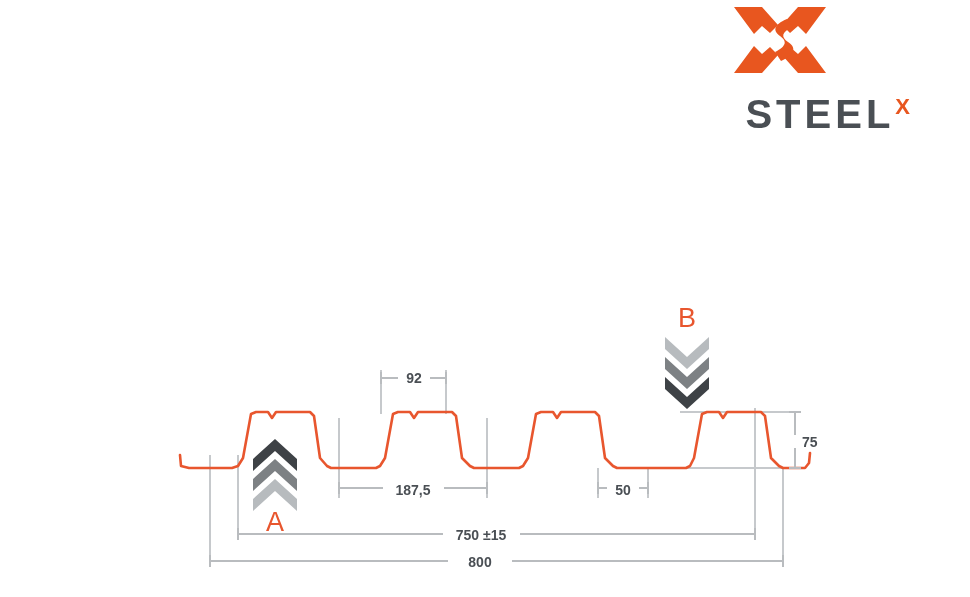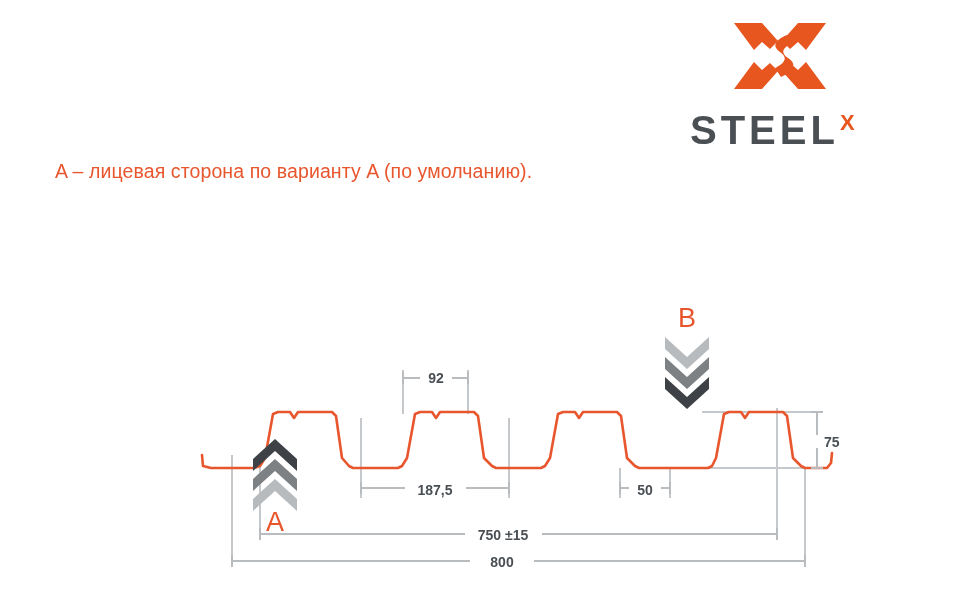--- a/index.html
+++ b/index.html
@@ -16,23 +16,24 @@
     width: 970px;
     height: 597px;
     background: #ffffff;
     overflow: hidden;
   }
 
   
   #logo-block {
     position: absolute;
     left: 690px;
-    top: 17px;
+    top: 1px;
     width: 220px;
     height: 120px;
+    text-align: right;
   }
   #logo-mark {
     position: absolute;
     left: 42px;
     top: 0px;
     width: 96px;
     height: 78px;
   }
   #logo-wordmark {
     position: absolute;
@@ -74,21 +75,20 @@
   #note-a { top: 160px; }
   #note-b { top: 217px; }
 
   
   #drawing {
     position: absolute;
     left: 0px;
     top: 290px;
     width: 864px;
     height: 300px;
-    padding-left: 22px;
   }
   #drawing svg { display: block; }
 
   
   .marker-letter {
     font-family: "Liberation Sans", sans-serif;
     font-size: 27px;
     color: #e8562e;
     font-weight: normal;
     text-align: center;
@@ -138,21 +138,20 @@
           <path d="M55,18 C41,24 41,30 48,35 C55,40 55,45 43,51
                    L49,60 C64,53 64,46 56,41 C49,36 49,31 61,26 Z"></path>
         </g>
       </svg>
     </div>
     <div id="logo-wordmark">
       <span class="wm-steel">STEEL</span><span class="wm-x">X</span>
     </div>
   </div>
 
-  <div class="note-line" id="note-a">A – лицевая сторона по варианту A (по умолчанию).</div>
 
   <div id="drawing">
     <svg width="970" height="300" viewBox="0 0 970 300" xmlns="http://www.w3.org/2000/svg">
 
       <g stroke="#c6c9cc" stroke-width="1.1" fill="none" shape-rendering="crispEdges">
 
         <line x1="210" y1="165" x2="210" y2="272"></line>
 
         <line x1="238" y1="165" x2="238" y2="245"></line>
 

